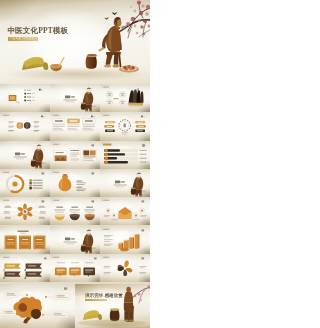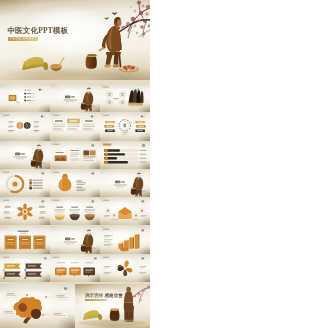--- a/index.html
+++ b/index.html
@@ -15,21 +15,21 @@
       radial-gradient(ellipse 36% 38% at 42% 42%, rgba(255,255,253,.95) 0%, rgba(255,254,250,.5) 55%, rgba(255,253,248,0) 84%),
       radial-gradient(ellipse 34% 46% at 99% 102%, rgba(92,74,48,.55) 0%, rgba(122,102,70,.22) 46%, rgba(140,122,90,0) 76%),
       radial-gradient(ellipse 56% 44% at 4% 104%, rgba(184,166,118,.48) 0%, rgba(194,178,136,.14) 52%, rgba(200,186,150,0) 80%),
       radial-gradient(ellipse 40% 40% at -2% -6%, rgba(176,178,162,.42) 0%, rgba(184,184,168,0) 72%),
       radial-gradient(ellipse 46% 32% at 86% -10%, rgba(186,174,142,.26) 0%, rgba(186,174,142,0) 72%),
       linear-gradient(180deg,#e4e0d2 0%,#f6f3ec 24%,#faf8f2 48%,#f2ece0 76%,#d7cdb2 100%);
   }
   .tile svg{position:absolute;left:0;top:0;width:100%;height:100%;display:block;}
 
   
-  #banner{position:absolute;left:0;top:0;width:150px;height:80px;overflow:hidden;}
+  #banner{position:absolute;left:0;top:0;width:150px;height:108px;overflow:hidden;}
   #bannerbg{position:absolute;inset:0;
     background:
       radial-gradient(ellipse 40% 40% at 46% 40%, rgba(255,255,255,.96) 0%, rgba(255,255,252,.62) 50%, rgba(255,253,248,0) 82%),
       radial-gradient(ellipse 44% 42% at -6% -10%, rgba(150,126,84,.66) 0%, rgba(156,134,94,.20) 52%, rgba(160,140,104,0) 76%),
       radial-gradient(ellipse 34% 34% at 106% -8%, rgba(150,128,92,.22) 0%, rgba(150,128,92,0) 72%),
       radial-gradient(ellipse 46% 30% at 28% 104%, rgba(172,142,84,.38) 0%, rgba(172,142,84,0) 74%),
       radial-gradient(ellipse 40% 34% at 84% 106%, rgba(120,96,62,.44) 0%, rgba(130,108,76,0) 74%),
       linear-gradient(176deg,#bfae8c 0%,#dcd3bd 8%,#eeeade 20%,#f7f5ee 40%,#f4f0e5 64%,#e2d8bf 88%,#cdbb96 100%);
   }
   #bannerart{position:absolute;left:0;top:0;width:150px;height:84px;}

